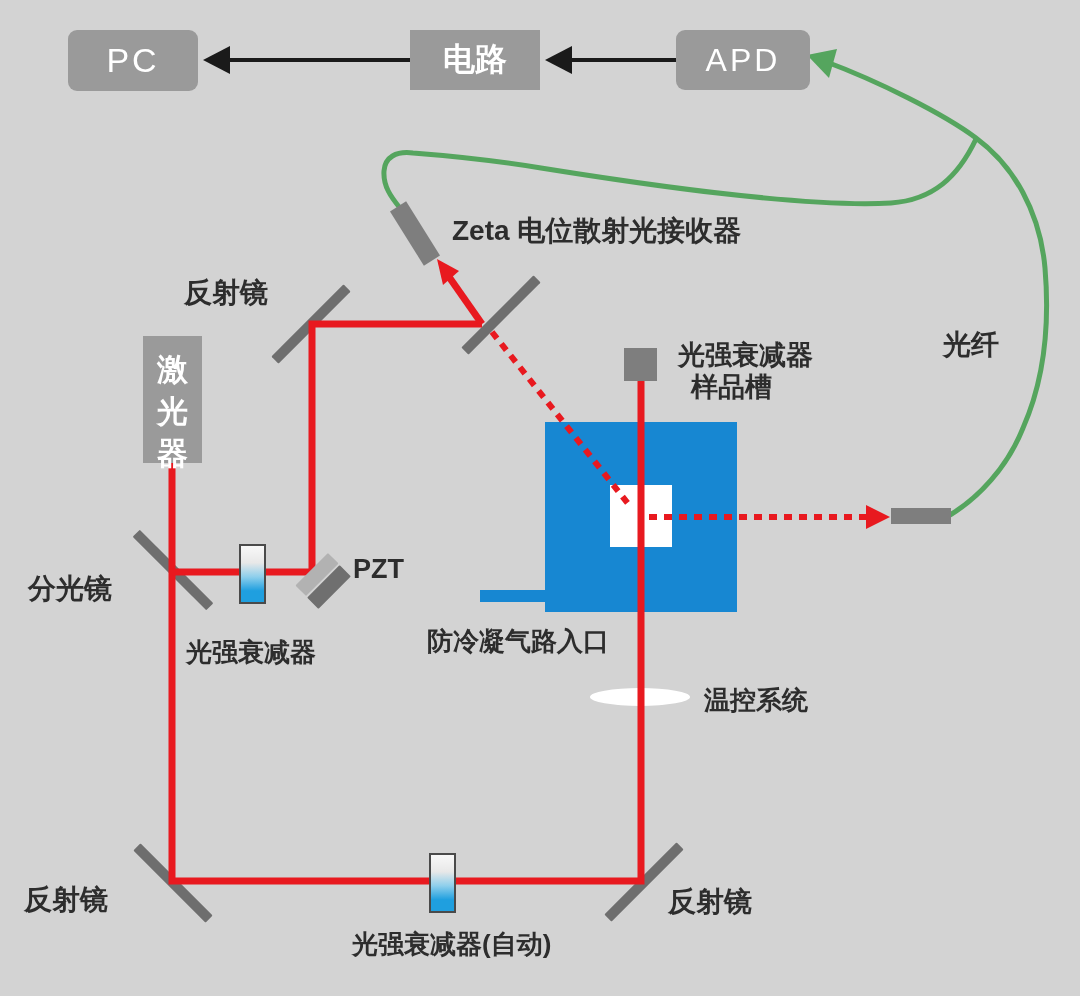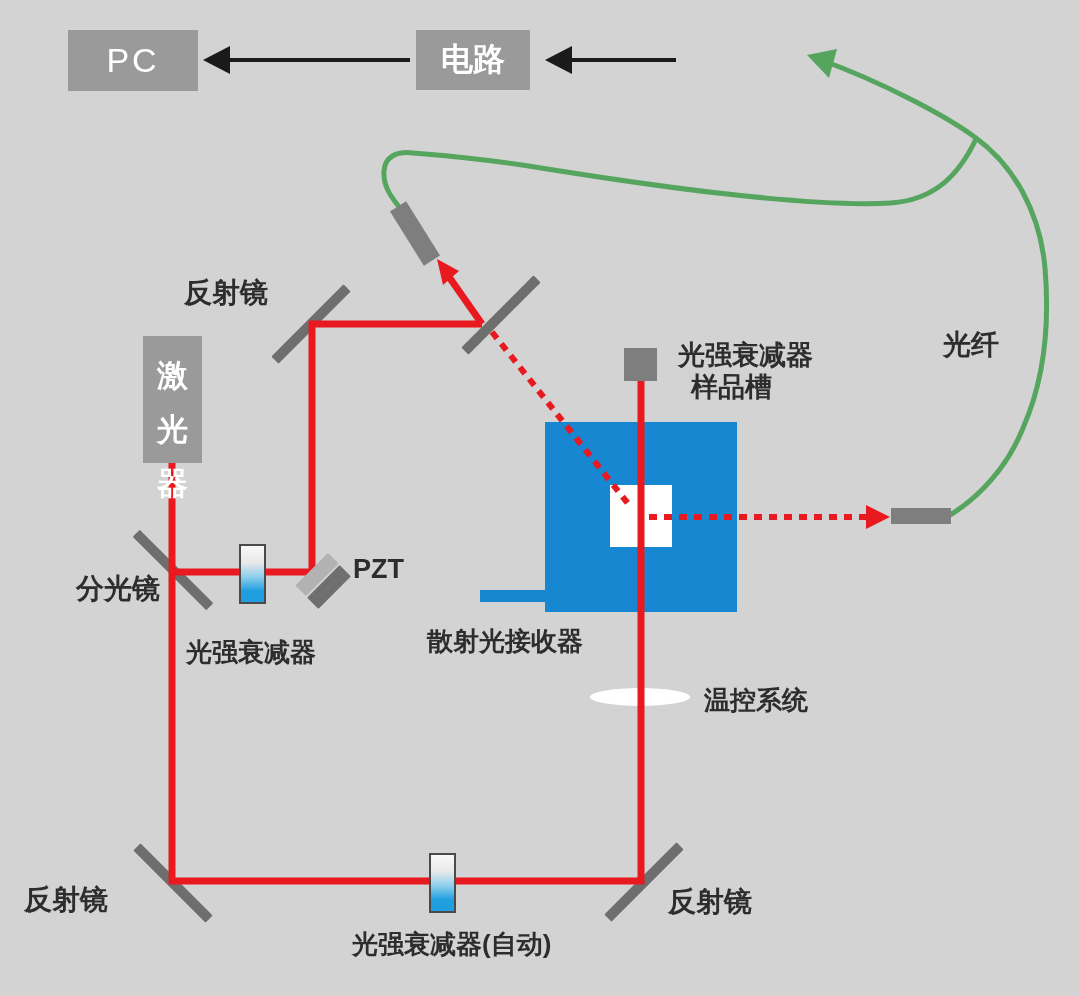--- a/index.html
+++ b/index.html
@@ -31,24 +31,24 @@
   .beam{stroke:var(--beam_red);stroke-width:7;fill:none;stroke-linejoin:miter;}
   .beam-dotted{stroke:var(--beam_red);stroke-width:6;fill:none;stroke-dasharray:8 7;}
   .beam-head{fill:var(--beam_red);}
   
   .l3{z-index:3;}
   .gray-box{
     background:var(--box_gray);color:var(--white);
     display:flex;align-items:center;justify-content:center;
     font-size:32px;
   }
-  .latin{letter-spacing:3px;}
+  .latin{letter-spacing:3px;border-radius:9px;}
   .laser-box{
     background:var(--box_gray);color:var(--white);
-    font-size:31px;line-height:54px;text-align:center;
+    font-size:31px;line-height:42px;text-align:center;
     padding-top:13px;box-sizing:border-box;font-weight:600;
   }
   .attenuator{
     width:27px;height:60px;border:2px solid #4a4a4a;box-sizing:border-box;
     background:linear-gradient(180deg,#f8f8f8 0%,#e8e8e8 30%,#8ecfec 55%,var(--attenuator_blue) 80%);
   }
   .pzt-piece{border-radius:1px;}
   .receiver{background:var(--dark_gray);}
   
   .l4{z-index:4;}
@@ -91,40 +91,44 @@
     <polygon class="beam-head" points="437,259 459,271 443,285"></polygon>
 
     <path class="beam-dotted" d="M 492 332 L 630 506"></path>
     <path class="beam-dotted" d="M 649 517 L 866 517"></path>
     <polygon class="beam-head" points="890,517 866,505 866,529"></polygon>
   </svg>
 
   <div class="abs l3 gray-box latin" style="left:68px;top:30px;width:130px;height:61px;font-size:34px;">
     <span>PC</span>
   </div>
-  <div class="abs l3 gray-box" style="left:410px;top:30px;width:114px;height:60px;font-weight:600;margin-left:6px;">
+  <div class="abs l3 gray-box" style="left:410px;top:30px;width:130px;height:60px;font-weight:600;">
     <span>电路</span>
+  </div>
+  <div class="abs l3 gray-box latin" style="left:676px;top:30px;width:134px;height:60px;">
+    <span>APD</span>
   </div>
   <div class="abs l3 laser-box" style="left:143px;top:336px;width:59px;height:127px;">激光器</div>
 
   <div class="abs l3 attenuator" style="left:239px;top:544px;"></div>
   <div class="abs l3 attenuator" style="left:429px;top:853px;"></div>
 
   <div class="abs l3 pzt-piece" style="left:294px;top:567px;width:46px;height:15px;background:#b2b2b2;transform:rotate(-45deg);"></div>
   <div class="abs l3 pzt-piece" style="left:306px;top:579px;width:46px;height:16px;background:#6f6f6f;transform:rotate(-45deg);"></div>
 
   <div class="abs l3 receiver" style="left:383px;top:224px;width:64px;height:19px;transform:rotate(58deg);"></div>
   <div class="abs l3 receiver" style="left:891px;top:508px;width:60px;height:16px;"></div>
 
+  <div class="abs l4 lbl" style="left:452px;top:212px;font-size:28px;">Zeta 电位散射光接收器</div>
   <div class="abs l4 lbl" style="left:943px;top:326px;font-size:28px;">光纤</div>
   <div class="abs l4 lbl" style="left:184px;top:274px;font-size:28px;">反射镜</div>
-  <div class="abs l4 lbl" style="left:28px;top:570px;font-size:28px;margin-left:48px;">分光镜</div>
+  <div class="abs l4 lbl" style="left:28px;top:570px;font-size:28px;">分光镜</div>
   <div class="abs l4 lbl lbl-sm" style="left:186px;top:635px;">光强衰减器</div>
   <div class="abs l4 lbl" style="left:353px;top:554px;">PZT</div>
   <div class="abs l4 lbl" style="left:678px;top:337px;">光强衰减器</div>
   <div class="abs l4 lbl" style="left:691px;top:369px;">样品槽</div>
-  <div class="abs l4 lbl lbl-sm" style="left:427px;top:624px;">散射光接收器</div>
+  <div class="abs l4 lbl lbl-sm" style="left:427px;top:624px;">防冷凝气路入口</div>
   <div class="abs l4 lbl lbl-sm" style="left:704px;top:683px;">温控系统</div>
   <div class="abs l4 lbl" style="left:24px;top:881px;font-size:28px;">反射镜</div>
   <div class="abs l4 lbl" style="left:668px;top:883px;font-size:28px;">反射镜</div>
   <div class="abs l4 lbl lbl-sm" style="left:352px;top:927px;">光强衰减器(自动)</div>
 
 </div>
 
 </body></html>

